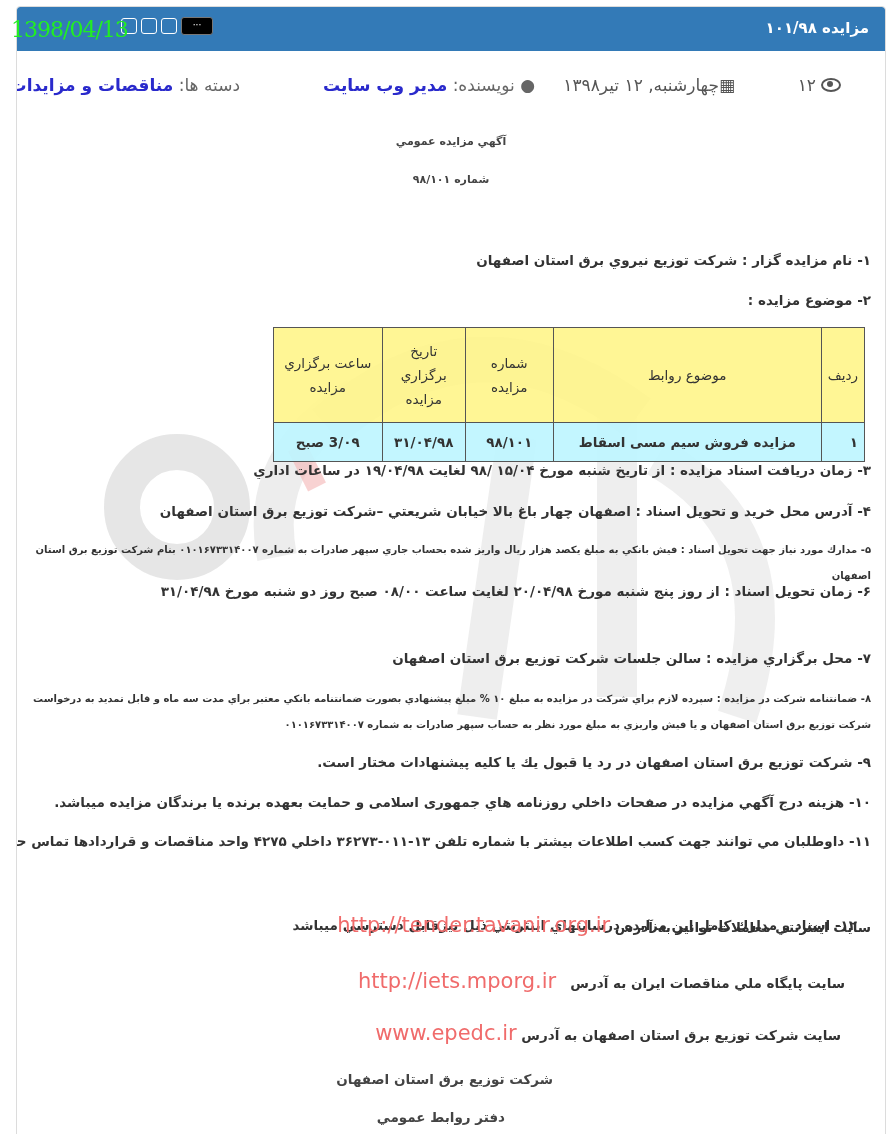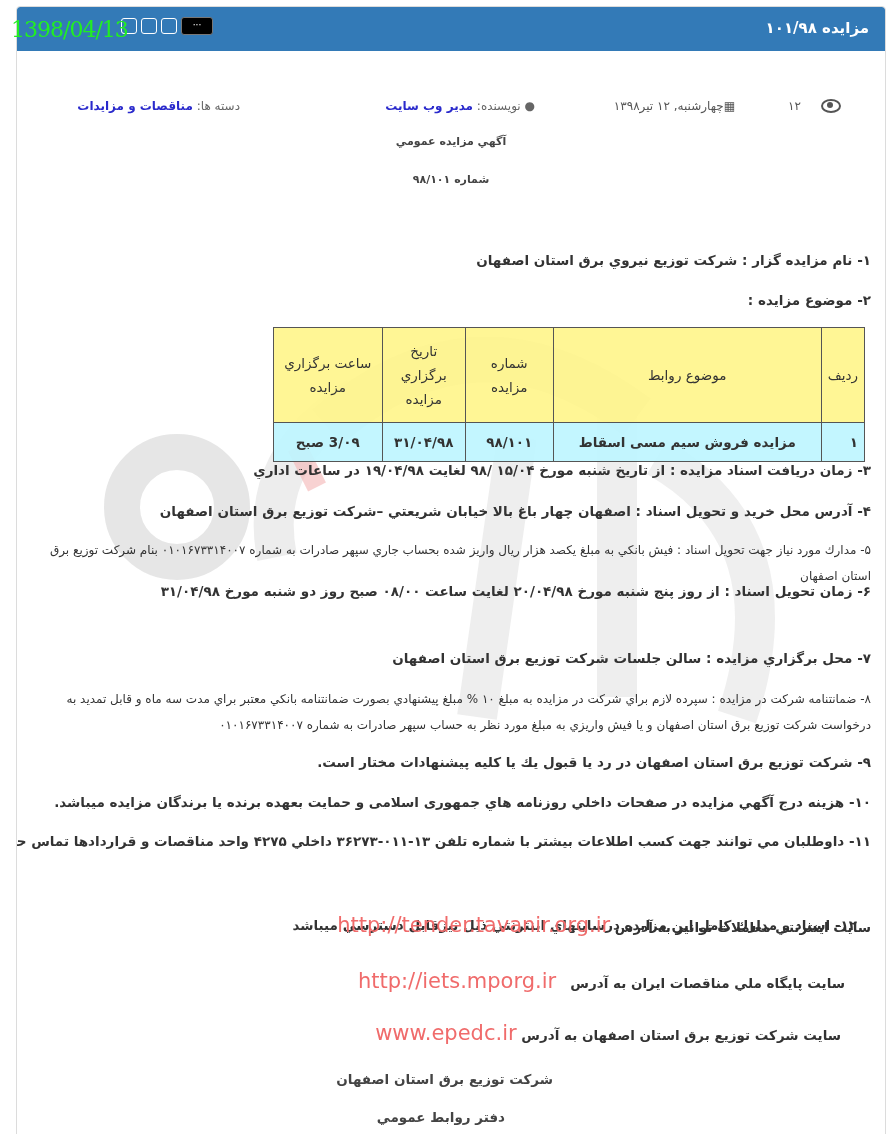--- a/index.html
+++ b/index.html
@@ -5,33 +5,33 @@
   html, body { margin:0; padding:0; background:#ffffff; }
   body { width:889px; height:1134px; overflow:hidden; position:relative; font-family:"DejaVu Sans", sans-serif; color:#333; }
   .panel { position:absolute; left:16px; top:6px; width:868px; height:1140px; border:1px solid #dcdcdc; border-radius:4px 4px 0 0; background:#fff; overflow:hidden; }
   .panel-head { height:44px; background:#337ab7; border-radius:3px 3px 0 0; position:relative; }
   .panel-title { position:absolute; right:16px; top:12px; color:#fff; font-size:15px; font-weight:bold; direction:rtl; }
   .head-icons { position:absolute; left:0; top:10px; display:flex; gap:4px; align-items:center; }
   .hicon { width:16px; height:16px; border:1.5px solid #fff; border-radius:3px; box-sizing:border-box; }
   .hicon.dark { width:32px; height:18px; background:#000; border:1px solid #777; border-radius:3px; color:#fff; font-size:9px; line-height:14px; text-align:center; }
   .stamp { position:absolute; left:11px; top:17px; color:#22ee22; font-family:"DejaVu Serif", serif; font-size:22px; letter-spacing:-1px; z-index:5; }
 
-  .meta { position:absolute; top:92px; font-size:12px; direction:rtl; white-space:nowrap; }
+  .meta { position:absolute; top:68px; font-size:17px; direction:rtl; white-space:nowrap; }
   .meta .lbl { color:#666; }
   .meta .lnk { color:#2a2acc; font-weight:bold; }
-  .views { right:44px; color:#555; display:flex; align-items:center; gap:20px; }
+  .views { right:44px; color:#555; display:flex; align-items:center; gap:5px; }
   .eye { width:16px; height:10px; border:2px solid #555; border-radius:50%; position:relative; }
   .eye::after { content:""; position:absolute; left:4px; top:1px; width:6px; height:6px; background:#555; border-radius:50%; }
 
   .watermark { position:absolute; left:80px; top:330px; width:720px; height:420px; pointer-events:none; z-index:0; }
 
   .content { position:absolute; left:0; top:0; width:868px; direction:rtl; z-index:1; }
   .center { position:absolute; left:0; width:868px; text-align:center; font-weight:bold; font-size:11px; color:#444; }
   .line { position:absolute; right:14px; font-size:13.5px; font-weight:bold; color:#333; white-space:nowrap; }
-  .para { position:absolute; right:14px; left:12px; font-size:12px; font-weight:normal; color:#333; line-height:26px; text-align:right; }
+  .para { position:absolute; right:14px; left:12px; font-size:10px; font-weight:bold; color:#333; line-height:26px; text-align:right; }
   .url { color:#f06b6b; font-weight:normal; font-size:21px; font-family:"DejaVu Sans", sans-serif; direction:ltr; unicode-bidi:embed; }
 
   table.auction { position:absolute; right:20px; top:320px; border-collapse:collapse; direction:rtl; font-size:13.5px; color:#333; }
   table.auction td { border:1px solid #555; text-align:center; padding:4px 6px; }
   table.auction tr.h td { background:rgba(255,245,140,0.92); height:86px; line-height:24px; }
   table.auction tr.d td { background:rgba(190,245,255,0.92); height:30px; font-weight:bold; }
 </style>
 </head>
 <body>
 

